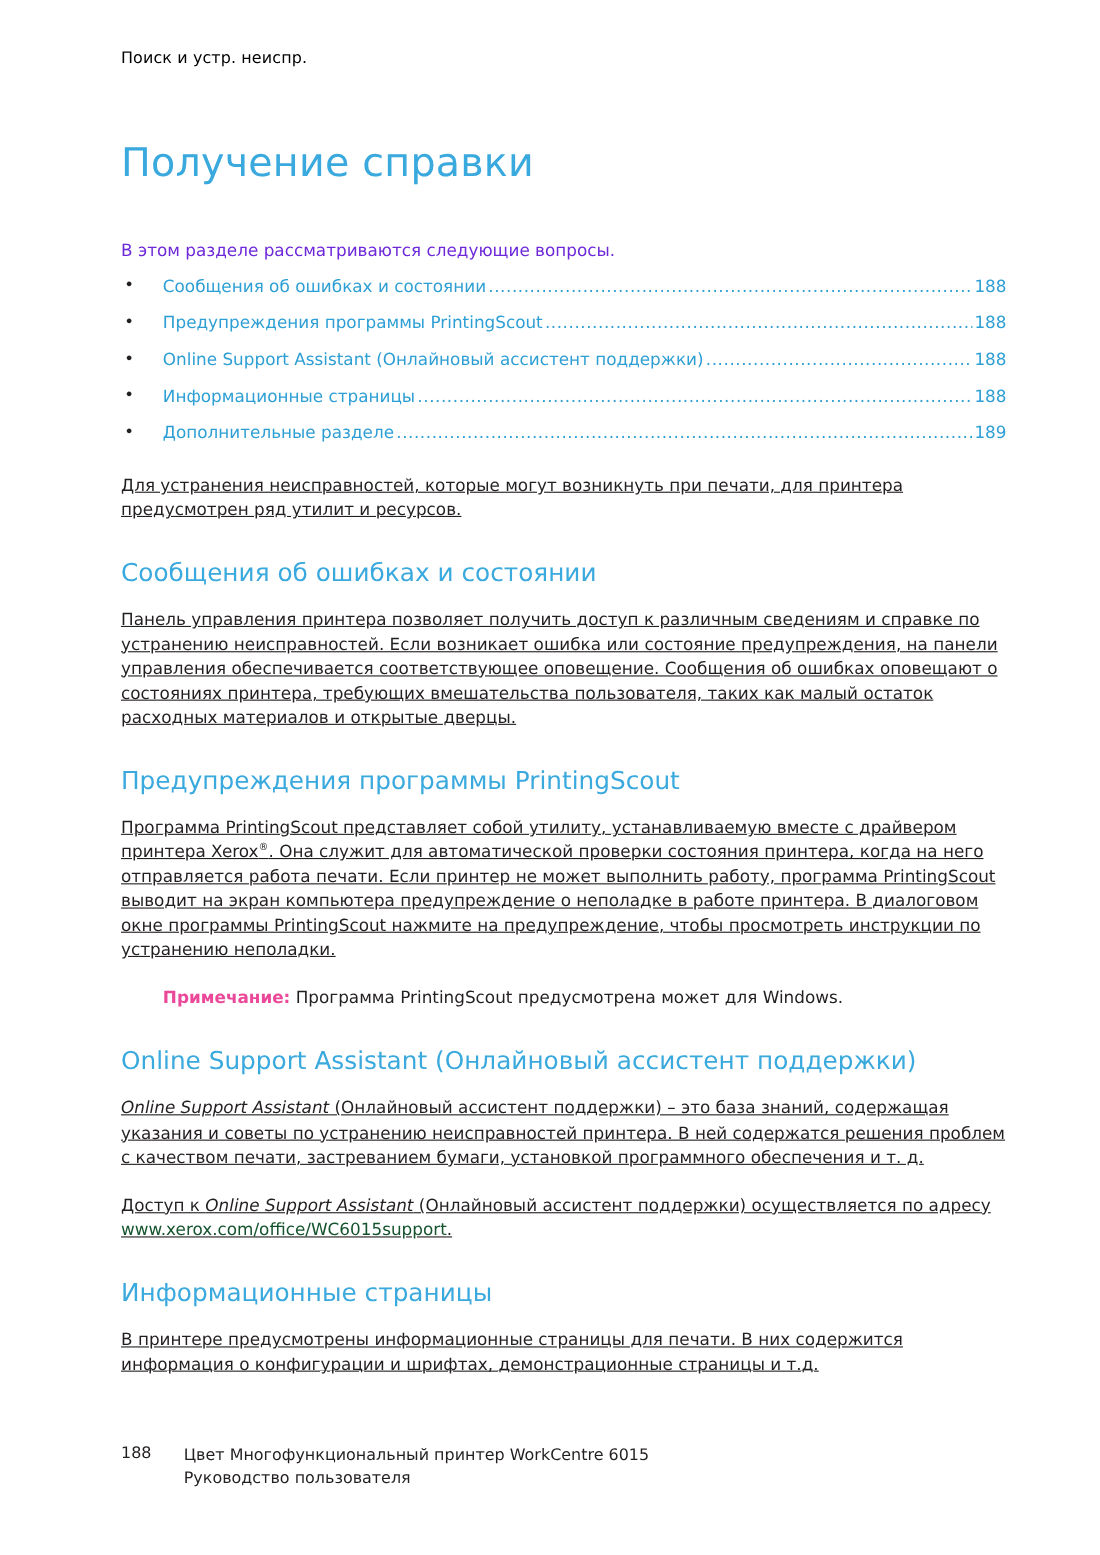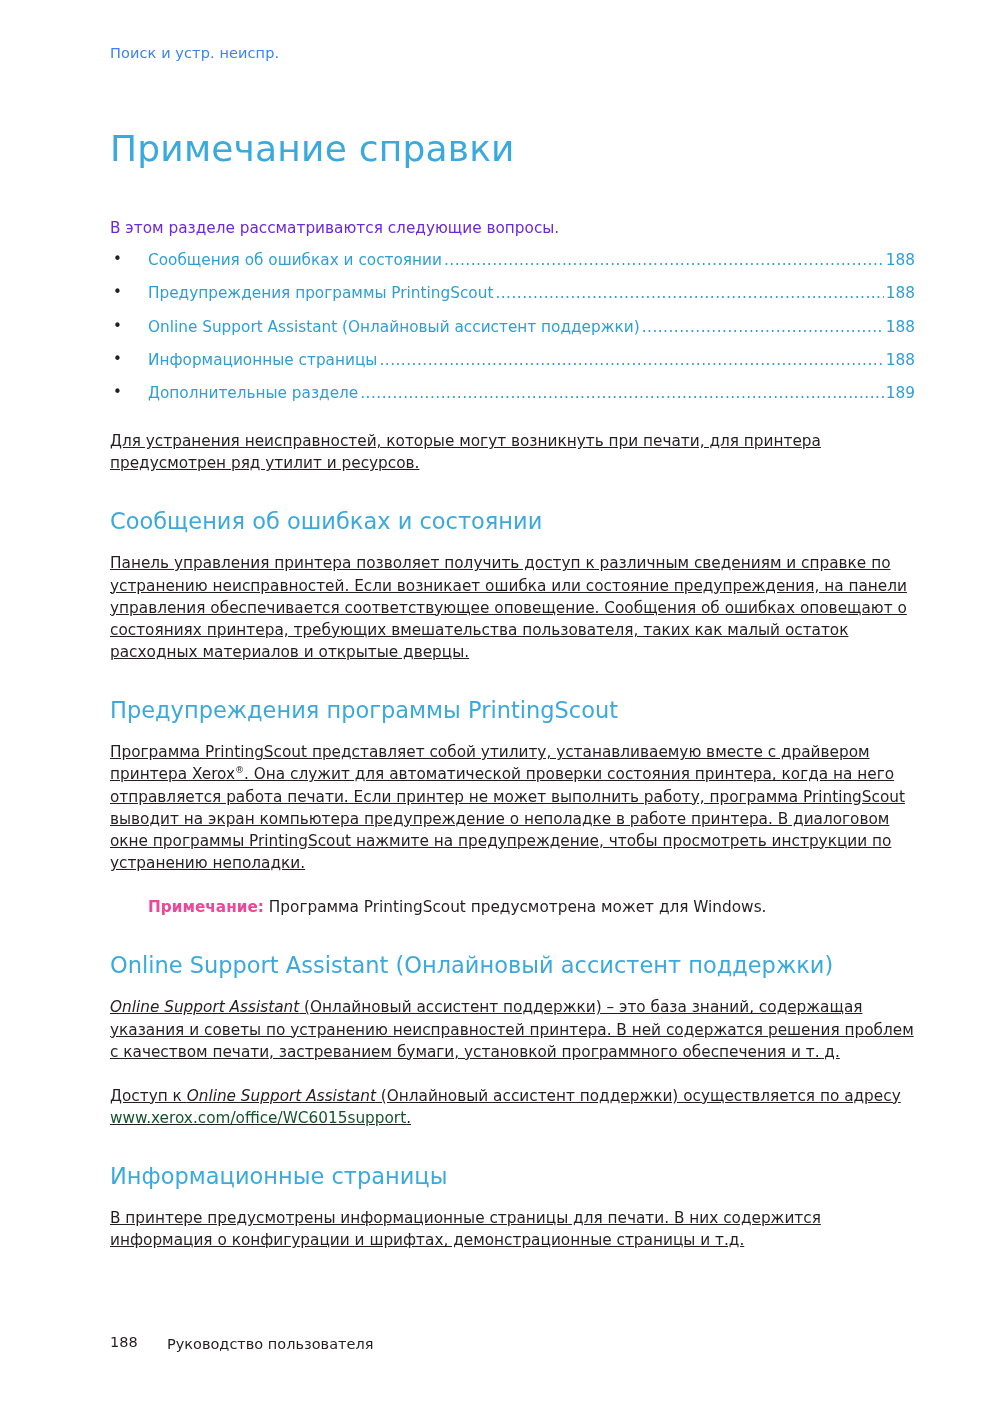--- a/index.html
+++ b/index.html
@@ -19,21 +19,21 @@
     width: 1000px;
     height: 1414px;
     box-sizing: border-box;
     padding: 0;
   }
   .running-header {
     position: absolute;
     left: 110px;
     top: 45px;
     font-size: 14.5px;
-    color: #3b82f6;
+    color: #000000;
     letter-spacing: 0.1px;
   }
   .content {
     position: absolute;
     left: 110px;
     top: 128px;
     width: 805px;
   }
   h1.title {
     font-size: 36px;
@@ -147,21 +147,21 @@
 </style>
 </head>
 <body>
 
 <div class="page">
 
   <div class="running-header">Поиск и устр. неиспр.</div>
 
   <div class="content">
 
-    <h1 class="title">Примечание справки</h1>
+    <h1 class="title">Получение справки</h1>
 
     <p class="intro">В этом разделе рассматриваются следующие вопросы.</p>
 
     <ul class="toc">
       <li>
         <span class="bullet">•</span>
         <span class="toc-line">
           <span class="toc-label">Сообщения об ошибках и состоянии</span>
           <span class="toc-dots">.................................................................................................................................................</span>
           <span class="toc-page">188</span>
@@ -217,17 +217,18 @@
     <p class="body"><span>Доступ к </span><span class="ital">Online Support Assistant</span><span> (Онлайновый ассистент поддержки) осуществляется по адресу </span><span class="link">www.xerox.com/office/WC6015support</span><span>.</span></p>
 
     <h2 class="section">Информационные страницы</h2>
     <p class="body">В принтере предусмотрены информационные страницы для печати. В них содержится информация о конфигурации и шрифтах, демонстрационные страницы и т.д.</p>
 
   </div>
 
   <div class="footer">
     <div class="pgnum">188</div>
     <div class="ftext">
+      <div>Цвет Многофункциональный принтер WorkCentre 6015</div>
       <div>Руководство пользователя</div>
     </div>
   </div>
 
 </div>
 
 </body></html>

